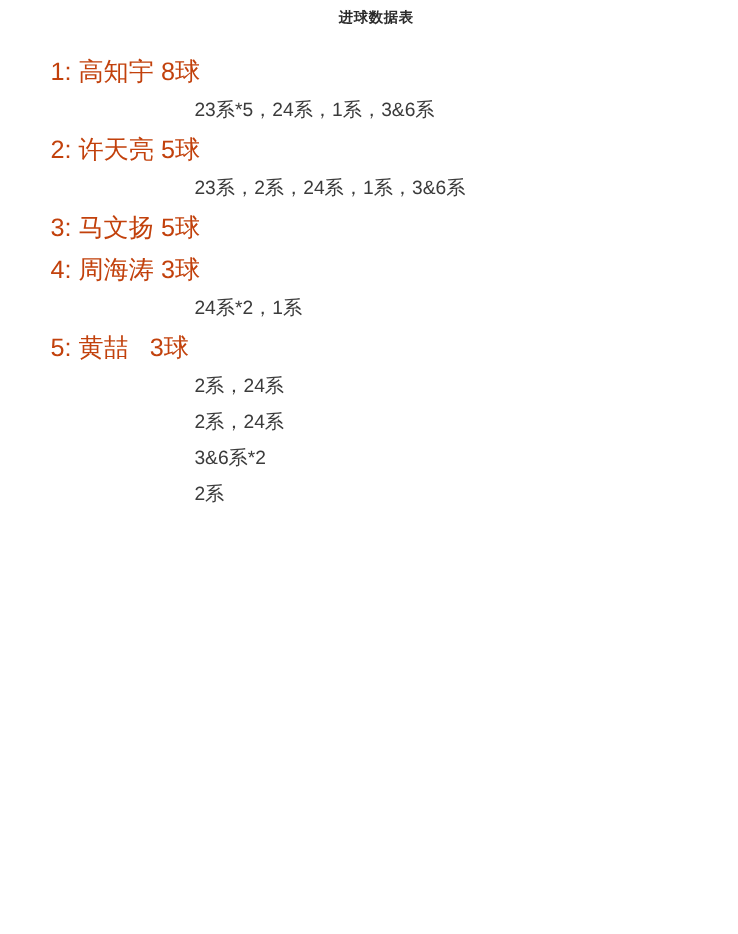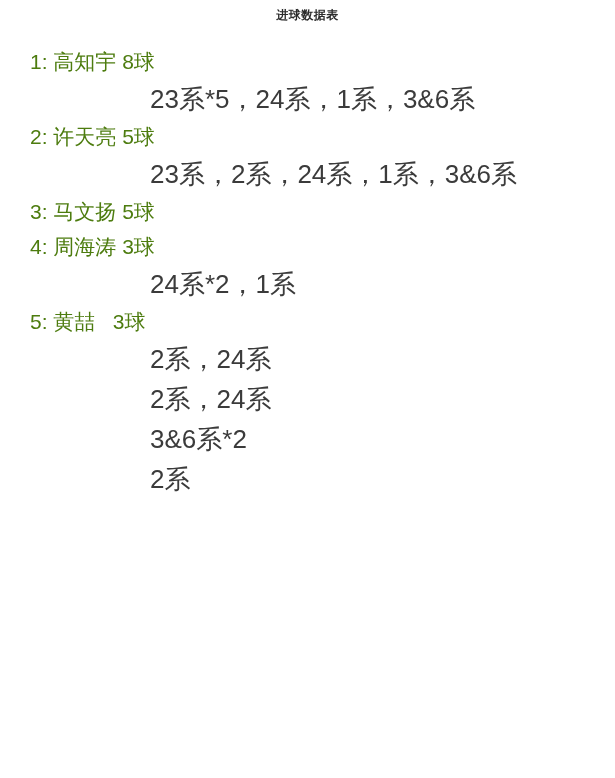--- a/index.html
+++ b/index.html
@@ -12,20 +12,21 @@
     background: #ffffff;
     font-family: "Liberation Sans", "DejaVu Sans", sans-serif;
     color: #3c3c3c;
     overflow: hidden;
   }
   .page {
     position: relative;
     width: 615px;
     height: 556px;
     box-sizing: border-box;
+    padding-left: 12px;
   }
   .title-bar {
     width: 100%;
     text-align: center;
     padding-top: 5px;
     padding-bottom: 6px;
   }
   .title-text {
     font-size: 12px;
     font-weight: bold;
@@ -34,28 +35,28 @@
   }
   .list {
     padding: 14px 0 0 0;
   }
   .entry {
     margin: 0;
   }
   .entry-line {
     font-size: 21px;
     line-height: 1.0;
-    color: #4d7c0f;
+    color: #c2410c;
     padding-left: 30px;
     white-space: pre;
     padding-top: 7px;
     padding-bottom: 7px;
   }
   .detail-line {
-    font-size: 26px;
+    font-size: 16px;
     line-height: 1.0;
     color: #3b3b3b;
     padding-left: 150px;
     white-space: pre;
     padding-top: 7px;
     padding-bottom: 7px;
   }
 </style>
 </head>
 <body>

